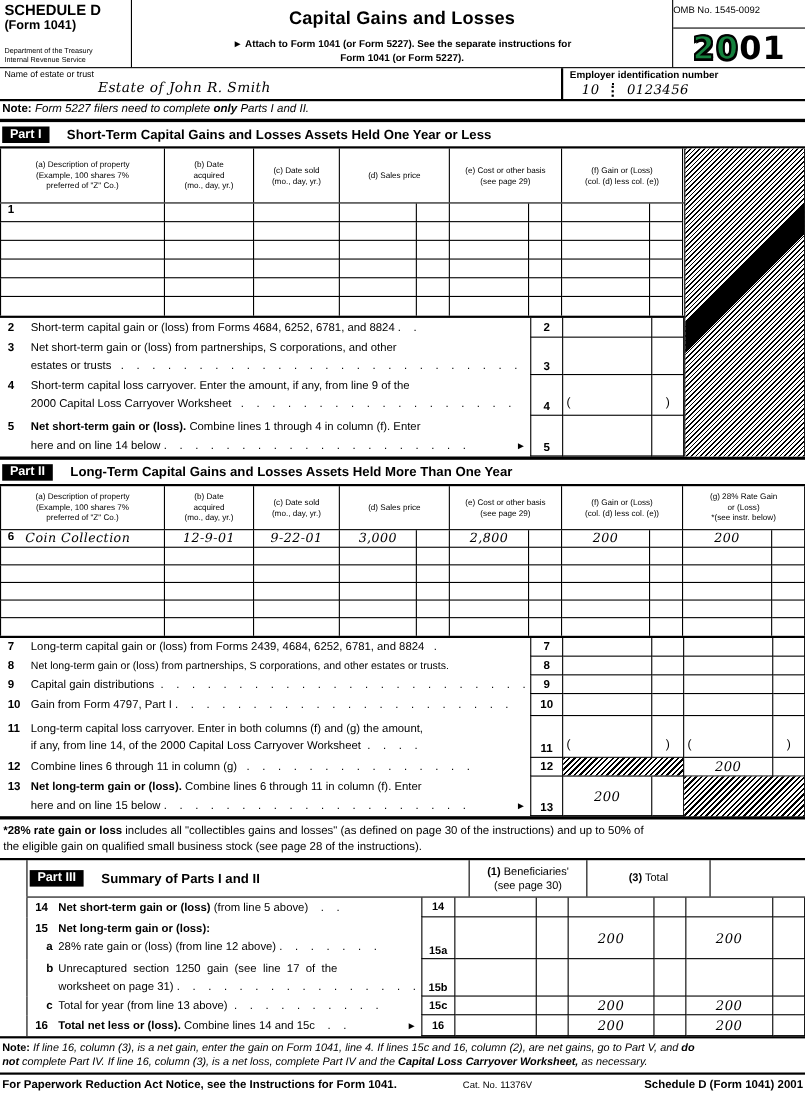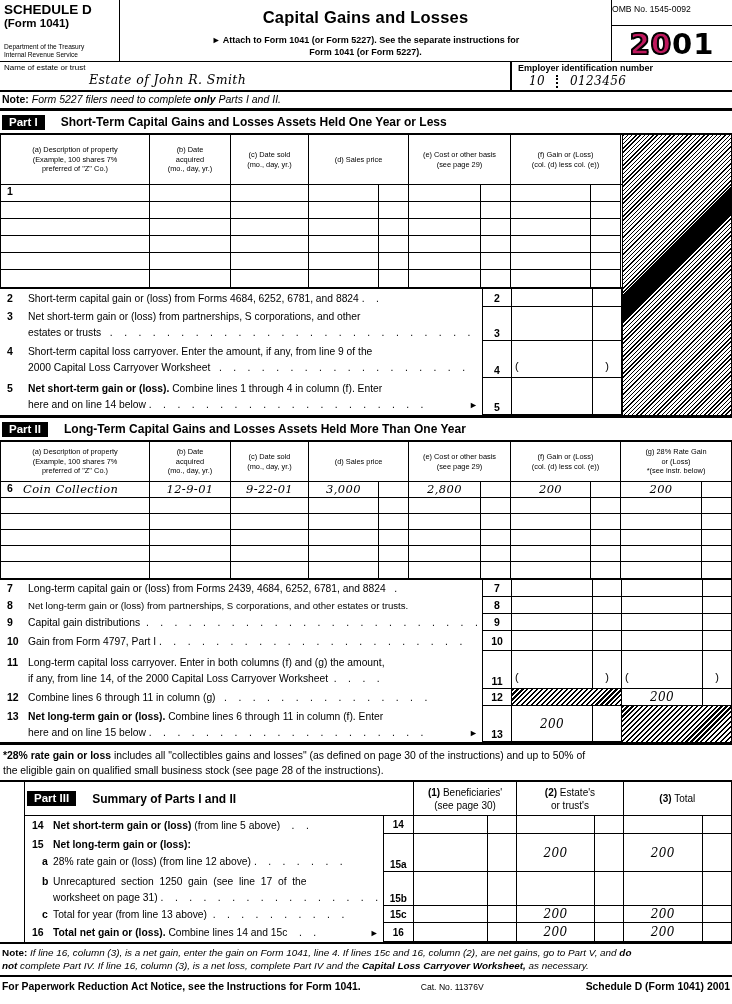--- a/index.html
+++ b/index.html
@@ -22,21 +22,21 @@
   .sched { font-weight: bold; font-size: 13.5px; }
   .formno { font-weight: bold; font-size: 11.5px; margin-bottom: 6px; }
   .dept { font-size: 6.6px; margin-top: auto; line-height: 1.25; }
   .hdr-center { flex: 1; text-align: center; padding-top: 8px; }
   .title { font-weight: bold; font-size: 16.5px; letter-spacing: .2px; }
   .attach { font-weight: bold; font-size: 9px; margin-top: 7px; line-height: 1.35; }
   .hdr-right { width: 121px; border-left: 1.5px solid #000; display: flex; flex-direction: column; }
   .omb { font-size: 8.6px; padding-top: 4px; height: 25px; }
   .yearbox { border-top: 1.5px solid #000; flex: 1; display: flex; align-items: center; justify-content: center;
              font-family: "DejaVu Sans", sans-serif; font-weight: 800; font-size: 29px; letter-spacing: 1px; }
-  .yr-o { color: #be185d; text-shadow: -1px -1px 0 #000, 1px -1px 0 #000, -1px 1px 0 #000, 1px 1px 0 #000; -webkit-text-stroke: 1.5px #000; }
+  .yr-o { color: #15803d; text-shadow: -1px -1px 0 #000, 1px -1px 0 #000, -1px 1px 0 #000, 1px 1px 0 #000; -webkit-text-stroke: 1.5px #000; }
   .yr-s { color: #000; }
 
   
   .namerow { display: flex; border-bottom: 2.5px solid #000; height: 30px; }
   .name-left { flex: 1; padding: 1px 4px; }
   .sm-label { font-size: 8px; }
   .fill { font-family: "DejaVu Serif", serif; font-style: italic; font-size: 12px; letter-spacing: .4px; }
   .name-val { padding-left: 85px; font-size: 12.5px; }
   .ein { width: 222px; border-left: 2px solid #000; padding: 1px 6px; }
   .ein-label { font-weight: bold; font-size: 9px; }
@@ -583,24 +583,20 @@
   <div class="p3wrap">
     <div class="p3bar">
       <div class="p3barleft bl3">
         <span class="partlabel">Part III</span>
         <span class="parttitle">Summary of Parts I and II</span>
       </div>
       <div class="p3h h1">
           <div><span class="b">(1)</span><span> Beneficiaries'</span></div>
           <div>(see page 30)</div>
         </div>
-      <div class="p3h h2">
-          <div><span class="b">(2)</span><span> Estate's</span></div>
-          <div>or trust's</div>
-        </div>
       <div class="p3h h3 outer">
           <div><span class="b">(3)</span><span> Total</span></div>
         </div>
     </div>
 
     <div class="p3row" style="height:18px">
       <div class="p3text">
           <div class="tl"><span class="lno">14</span><span class="b">Net short-term gain or (loss)</span><span class="txt"> (from line 5 above)    .    .</span></div>
         </div>
       <div class="p3box">
@@ -656,21 +652,21 @@
       <div class="p3c v1"></div>
         <div class="p3c v1c"></div>
       <div class="p3c v2 vcell fill">200</div>
         <div class="p3c v2c"></div>
       <div class="p3c v3 vcell fill">200</div>
         <div class="p3c v3c outer"></div>
     </div>
 
     <div class="p3row" style="height:19px">
       <div class="p3text">
-          <div class="tl"><span class="lno">16</span><span class="b">Total net gain or (loss).</span><span class="txt"> Combine lines 14 and 15c    .    .</span><span class="arrow">►</span></div>
+          <div class="tl"><span class="lno">16</span><span class="b">Total net less or (loss).</span><span class="txt"> Combine lines 14 and 15c    .    .</span><span class="arrow">►</span></div>
         </div>
       <div class="p3box">
           <span>16</span>
         </div>
       <div class="p3c v1"></div>
         <div class="p3c v1c"></div>
       <div class="p3c v2 vcell fill">200</div>
         <div class="p3c v2c"></div>
       <div class="p3c v3 vcell fill">200</div>
         <div class="p3c v3c outer"></div>

